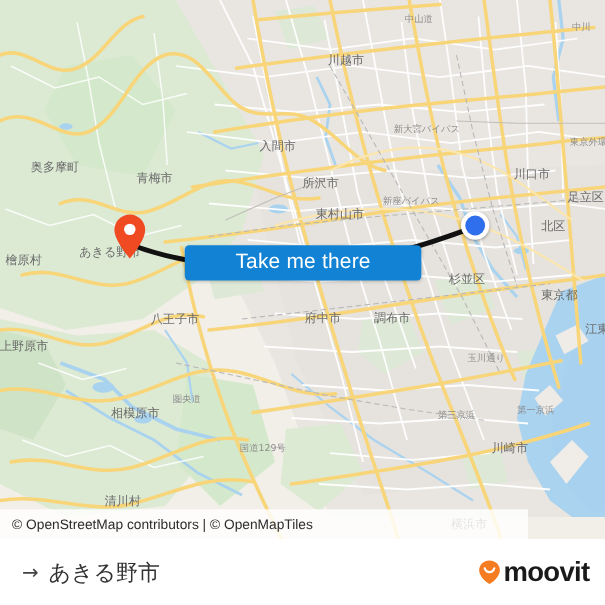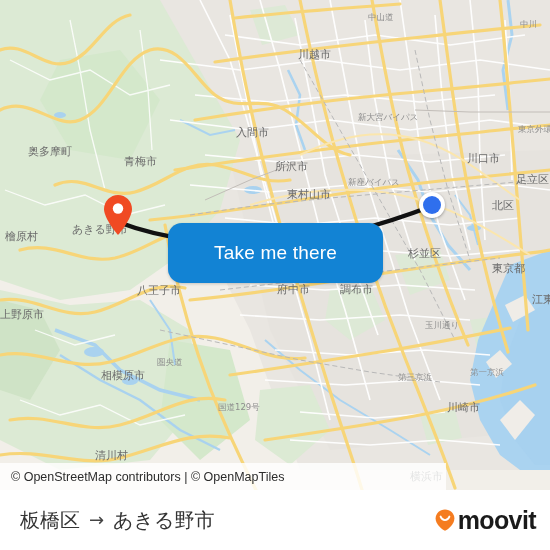--- a/index.html
+++ b/index.html
@@ -72,39 +72,39 @@
     width: 30px;
     height: 42px;
   }
 
   
   #take-me-there {
     position: absolute;
     left: 168px;
     top: 223px;
     width: 215px;
-    height: 60px;
+    height: 32px;
     background: #1283d4;
     border: none;
-    border-radius: 14px;
+    border-radius: 4px;
     color: #ffffff;
     font-size: 19px;
     font-family: "Liberation Sans", "DejaVu Sans", sans-serif;
     letter-spacing: 0.2px;
     cursor: pointer;
     box-shadow: 0 1px 3px rgba(0,0,0,0.18);
     padding: 0;
   }
 
   
   #attribution {
     position: absolute;
     left: 0;
     top: 463px;
-    width: 446px;
+    width: 480px;
     height: 27px;
     background: rgba(255,255,255,0.82);
     box-sizing: border-box;
     display: flex;
     align-items: center;
   }
   #attribution-text {
     font-size: 12.5px;
     color: #2c2c2c;
     padding-left: 11px;
@@ -343,21 +343,20 @@
 
     <button id="take-me-there">Take me there</button>
 
     <div id="attribution">
       <span id="attribution-text">© OpenStreetMap contributors | © OpenMapTiles</span>
     </div>
   </div>
 
   <div id="footer">
     <div id="route-summary">
-      <span class="route-place">板橋区</span>
       <span class="route-arrow">→</span>
       <span class="route-place">あきる野市</span>
     </div>
     <div id="moovit-logo">
       <svg width="22" height="24" viewBox="0 0 22 24">
         <path d="M11,1.5 C5.8,1.5 1.6,5.5 1.6,10.4 C1.6,15.6 7.2,21 11,22.8 C14.8,21 20.4,15.6 20.4,10.4 C20.4,5.5 16.2,1.5 11,1.5 Z" fill="#f57c20"></path>
         <path d="M6.6,8.6 C6.6,8.6 8,12.1 11,12.1 C14,12.1 15.4,8.6 15.4,8.6" stroke="#ffffff" stroke-width="1.9" fill="none" stroke-linecap="round"></path>
       </svg>
       <span id="moovit-wordmark">moovit</span>
     </div>

